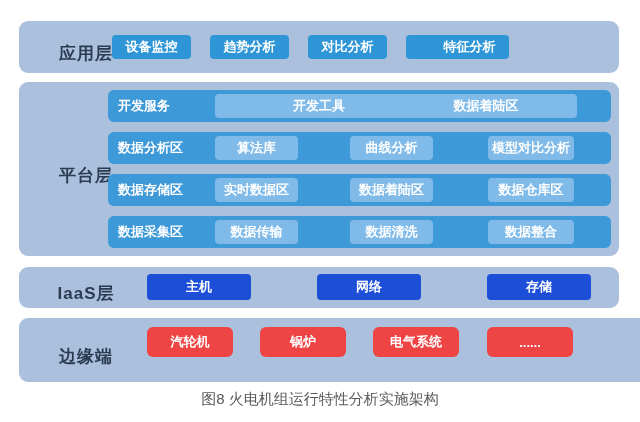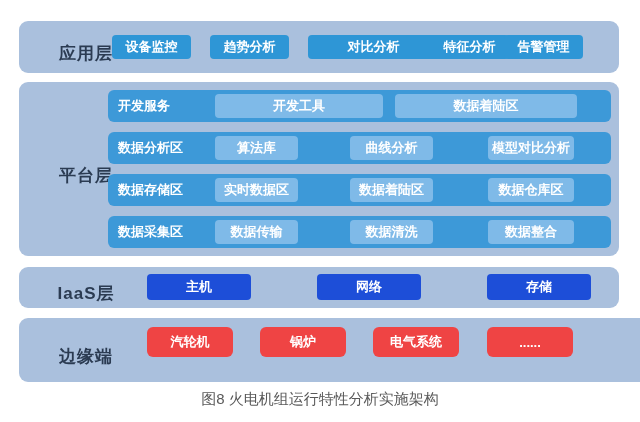--- a/index.html
+++ b/index.html
@@ -19,40 +19,40 @@
     font-size:17px;font-weight:bold;color:#2b3b52;letter-spacing:1px;
   }
   
   .app{top:21px;height:52px;}
   .app-btn{
     position:absolute;top:14px;width:79px;height:24px;
     background:#2e96d6;border-radius:4px;
     display:flex;align-items:center;justify-content:center;
     color:#ffffff;font-size:13px;font-weight:bold;
   }
-  .a1{left:93px;} .a2{left:191px;} .a3{left:289px;padding-left:26px;} .a4{left:387px;padding-left:24px;} .a5{left:485px;}
+  .a1{left:93px;} .a2{left:191px;} .a3{left:289px;} .a4{left:387px;padding-left:24px;} .a5{left:485px;}
   
   .platform{top:82px;height:174px;}
   .prow{
     position:absolute;left:89px;width:503px;height:32px;
     background:#3d99d8;border-radius:6px;
   }
   .pr1{top:8px;} .pr2{top:50px;} .pr3{top:92px;} .pr4{top:134px;}
   .prow-label{
     position:absolute;left:10px;top:0;bottom:0;width:88px;
     display:flex;align-items:center;
     color:#ffffff;font-size:13px;font-weight:bold;white-space:nowrap;
   }
   .pbtn{
     position:absolute;top:4px;height:24px;
     background:#7fbae8;border-radius:4px;
     display:flex;align-items:center;justify-content:center;
     color:#ffffff;font-size:13px;font-weight:bold;white-space:nowrap;
   }
-  .wide1{left:107px;width:168px;}
+  .wide1{left:107px;width:168px;padding-left:20px;}
   .wide2{left:287px;width:182px;}
   .pos1{left:107px;width:83px;}
   .pos2{left:242px;width:83px;}
   .pos3{left:380px;width:86px;}
   
   .iaas{top:267px;height:41px;}
   .iaas-btn{
     position:absolute;top:7px;width:104px;height:26px;
     background:#1d4ed8;border-radius:4px;
     display:flex;align-items:center;justify-content:center;
@@ -78,21 +78,20 @@
 <body>
 
 <div class="canvas">
 
   <section class="layer app">
     <span class="layer-label">应用层</span>
     <div class="app-btn a1">设备监控</div>
     <div class="app-btn a2">趋势分析</div>
     <div class="app-btn a3">对比分析</div>
     <div class="app-btn a4">特征分析</div>
-    <div class="app-btn a5">告警管理</div>
   </section>
 
   <section class="layer platform">
     <span class="layer-label">平台层</span>
 
     <div class="prow pr1">
       <span class="prow-label">开发服务</span>
       <div class="pbtn wide1">开发工具</div>
       <div class="pbtn wide2">数据着陆区</div>
     </div>

